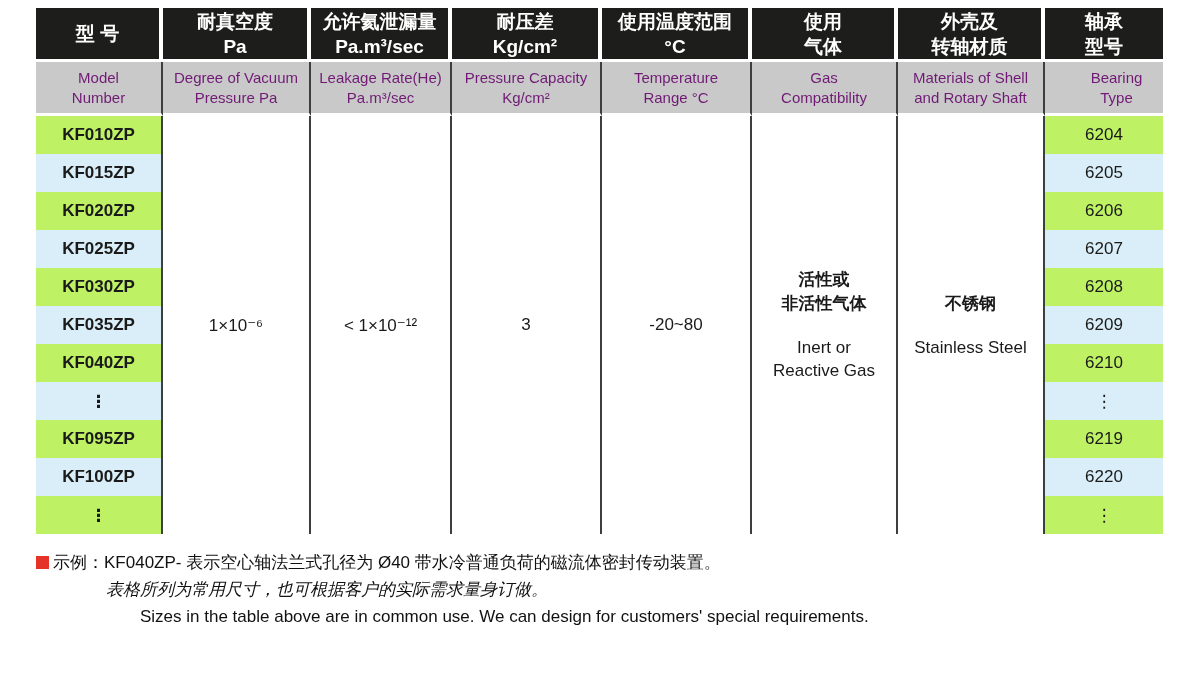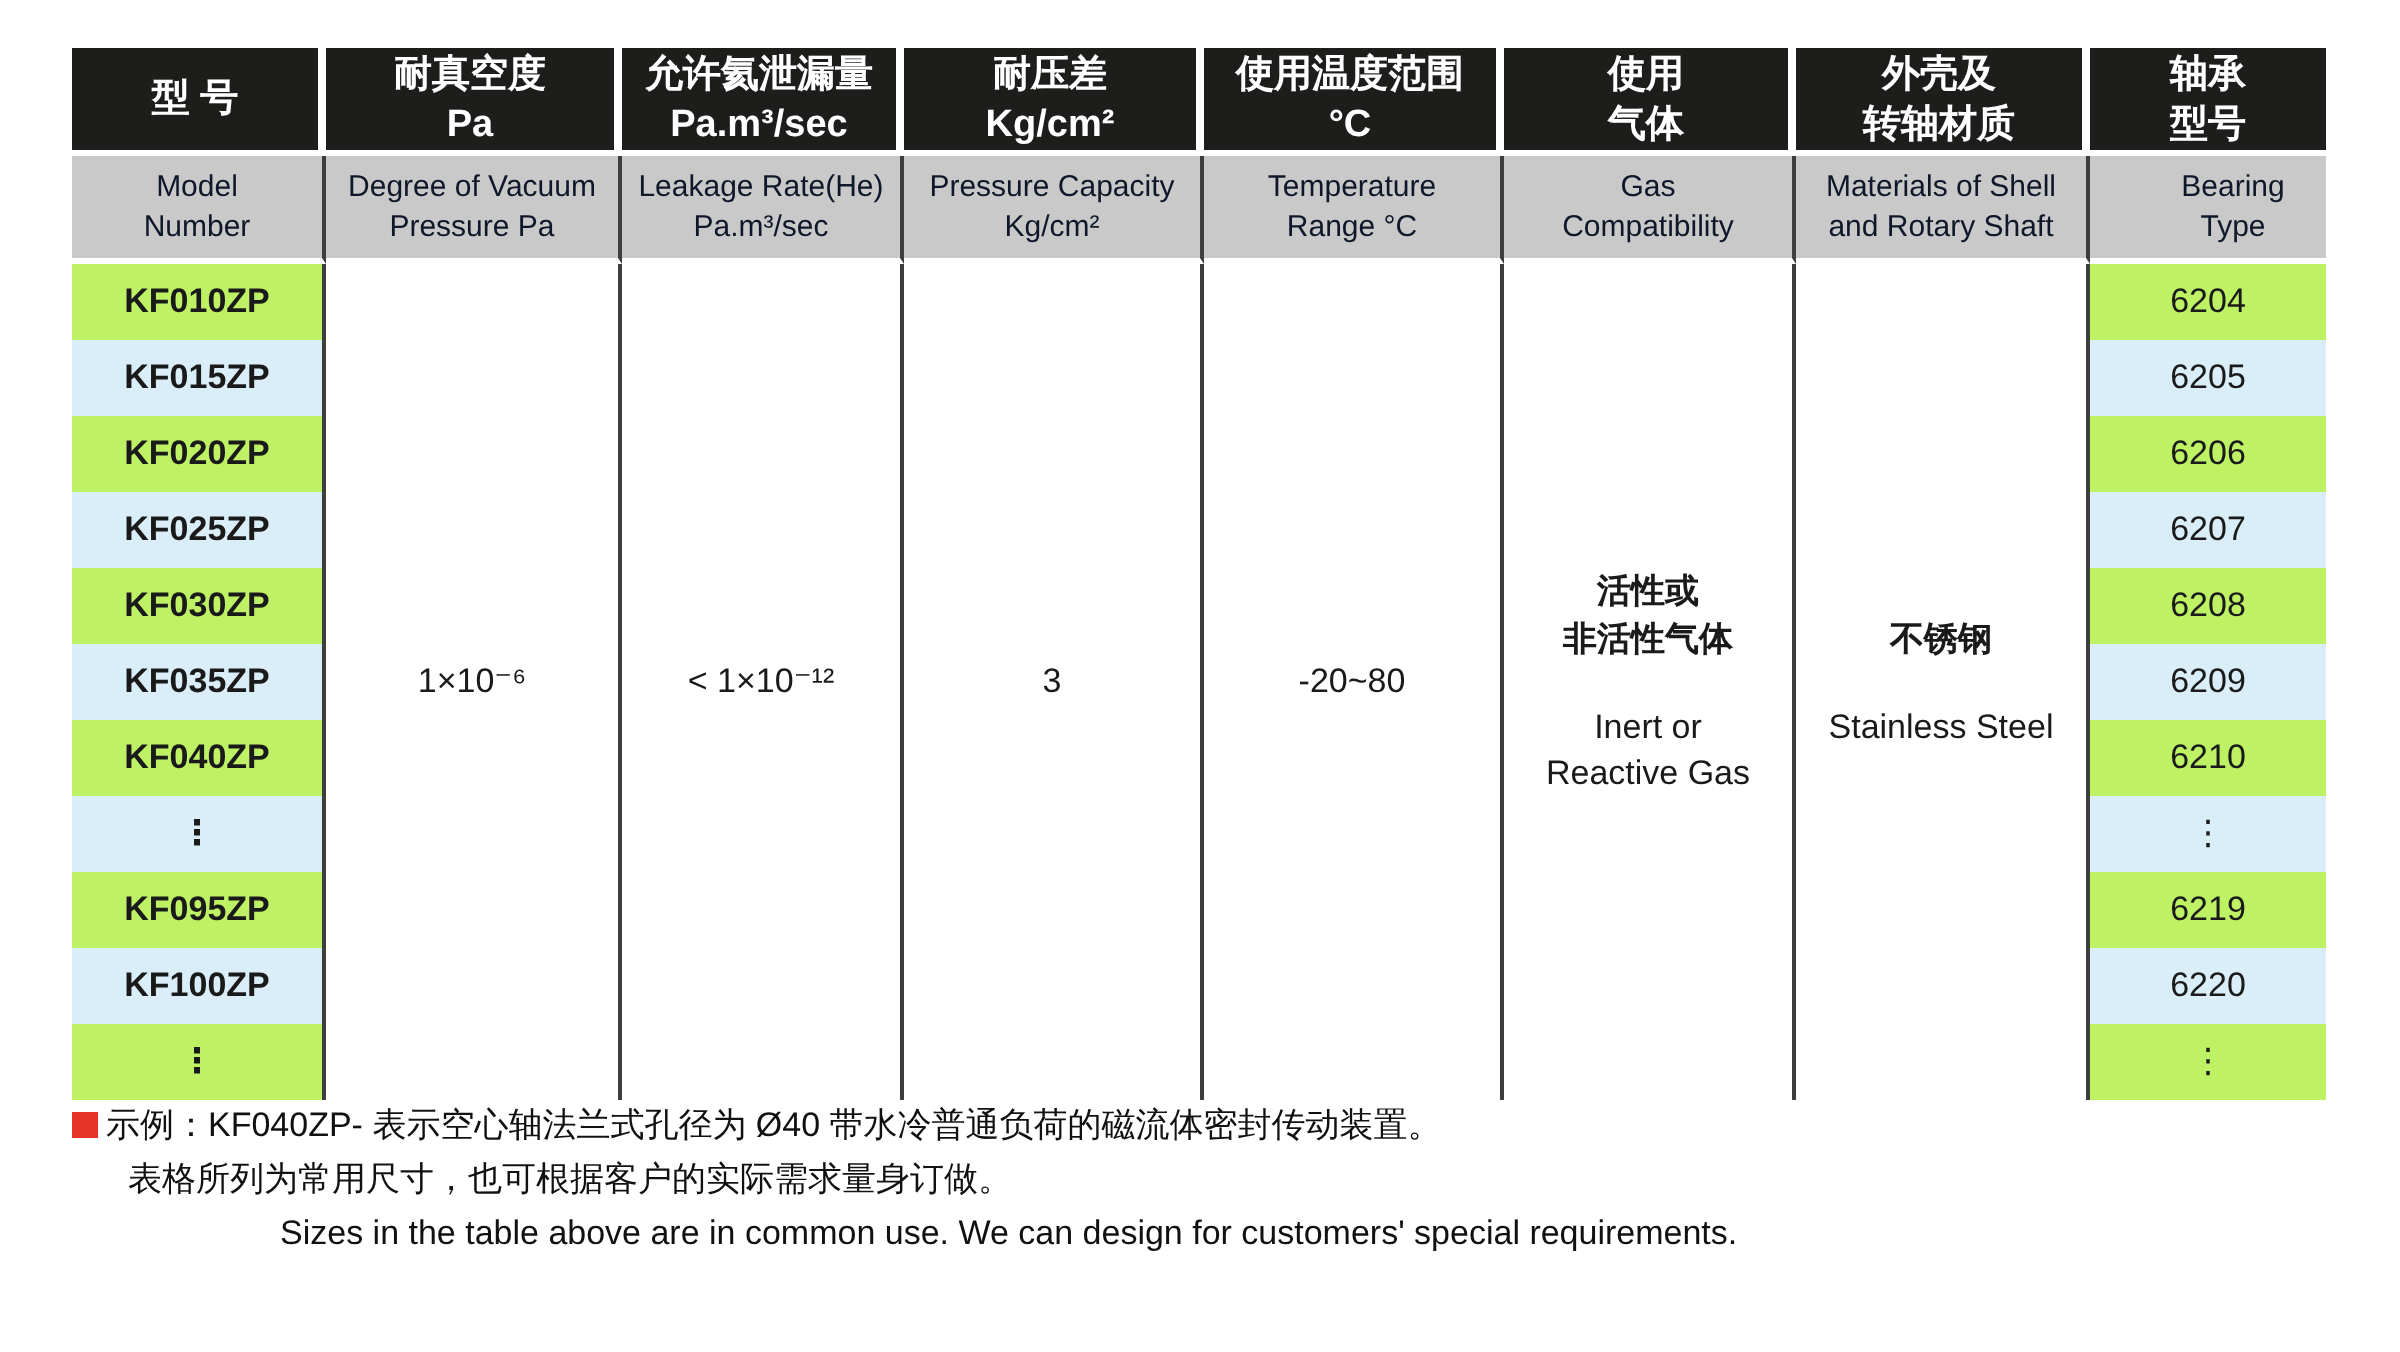--- a/index.html
+++ b/index.html
@@ -10,57 +10,57 @@
     --marker-red:#e5332a;
     --text:#1a1a1a;
   }
   html,body{margin:0;padding:0;background:#ffffff;}
   body{
     width:1200px;height:676px;position:relative;overflow:hidden;
     font-family:"Liberation Sans","DejaVu Sans",sans-serif;
     color:var(--text);
   }
   table.spec{
-    position:absolute;left:36px;top:24px;
+    position:absolute;left:36px;top:8px;
     border-collapse:separate;border-spacing:0;
     table-layout:fixed;width:1127px;
   }
   table.spec th,table.spec td{
     box-sizing:border-box;margin:0;padding:0 4px;
     text-align:center;vertical-align:middle;
     white-space:pre-line;overflow:hidden;
   }
   tr.h1 th{
     background:var(--header-bg);color:#ffffff;
     font-size:19px;font-weight:bold;line-height:25px;
     height:54px;
     border-right:4px solid #ffffff;border-bottom:3px solid #ffffff;
   }
   tr.h1 th:last-child{border-right:none;text-align:center;}
   tr.h2 th{
-    background:var(--subheader-bg);color:#0f172a;
+    background:var(--subheader-bg);color:#701a75;
     font-size:15px;font-weight:normal;line-height:20px;
     height:54px;
     border-right:2px solid var(--grid);border-bottom:3px solid #ffffff;
   }
   tr.h2 th:last-child{border-right:none;padding-left:29px;}
   tbody td{height:38px;font-size:17px;background:#bef264;}
   td.model{font-weight:bold;border-right:2px solid var(--grid);}
   td.bearing{font-weight:normal;}
   tbody tr:nth-child(even) td.model,
   tbody tr:nth-child(even) td.bearing{background:var(--stripe);}
   td.merged{background:#ffffff;border-right:2px solid var(--grid);font-size:17px;}
   td.merged .cnb{font-weight:bold;line-height:24px;}
   td.merged .enr{font-weight:normal;line-height:23px;}
   .notes{
     position:absolute;left:36px;top:549px;width:1130px;
     font-size:17px;line-height:27px;color:#111111;
   }
   .notes .line{white-space:nowrap;}
-  .notes .l2{margin-left:28px;}
+  .notes .l2{margin-left:70px;font-style:italic;}
   .notes .l3{margin-left:16px;}
   .notes .l4{margin-left:104px;}
   .red-square{
     display:inline-block;width:13px;height:13px;
     background:var(--marker-red);
     margin-right:4px;vertical-align:-1px;
   }
 </style>
 </head>
 <body>

